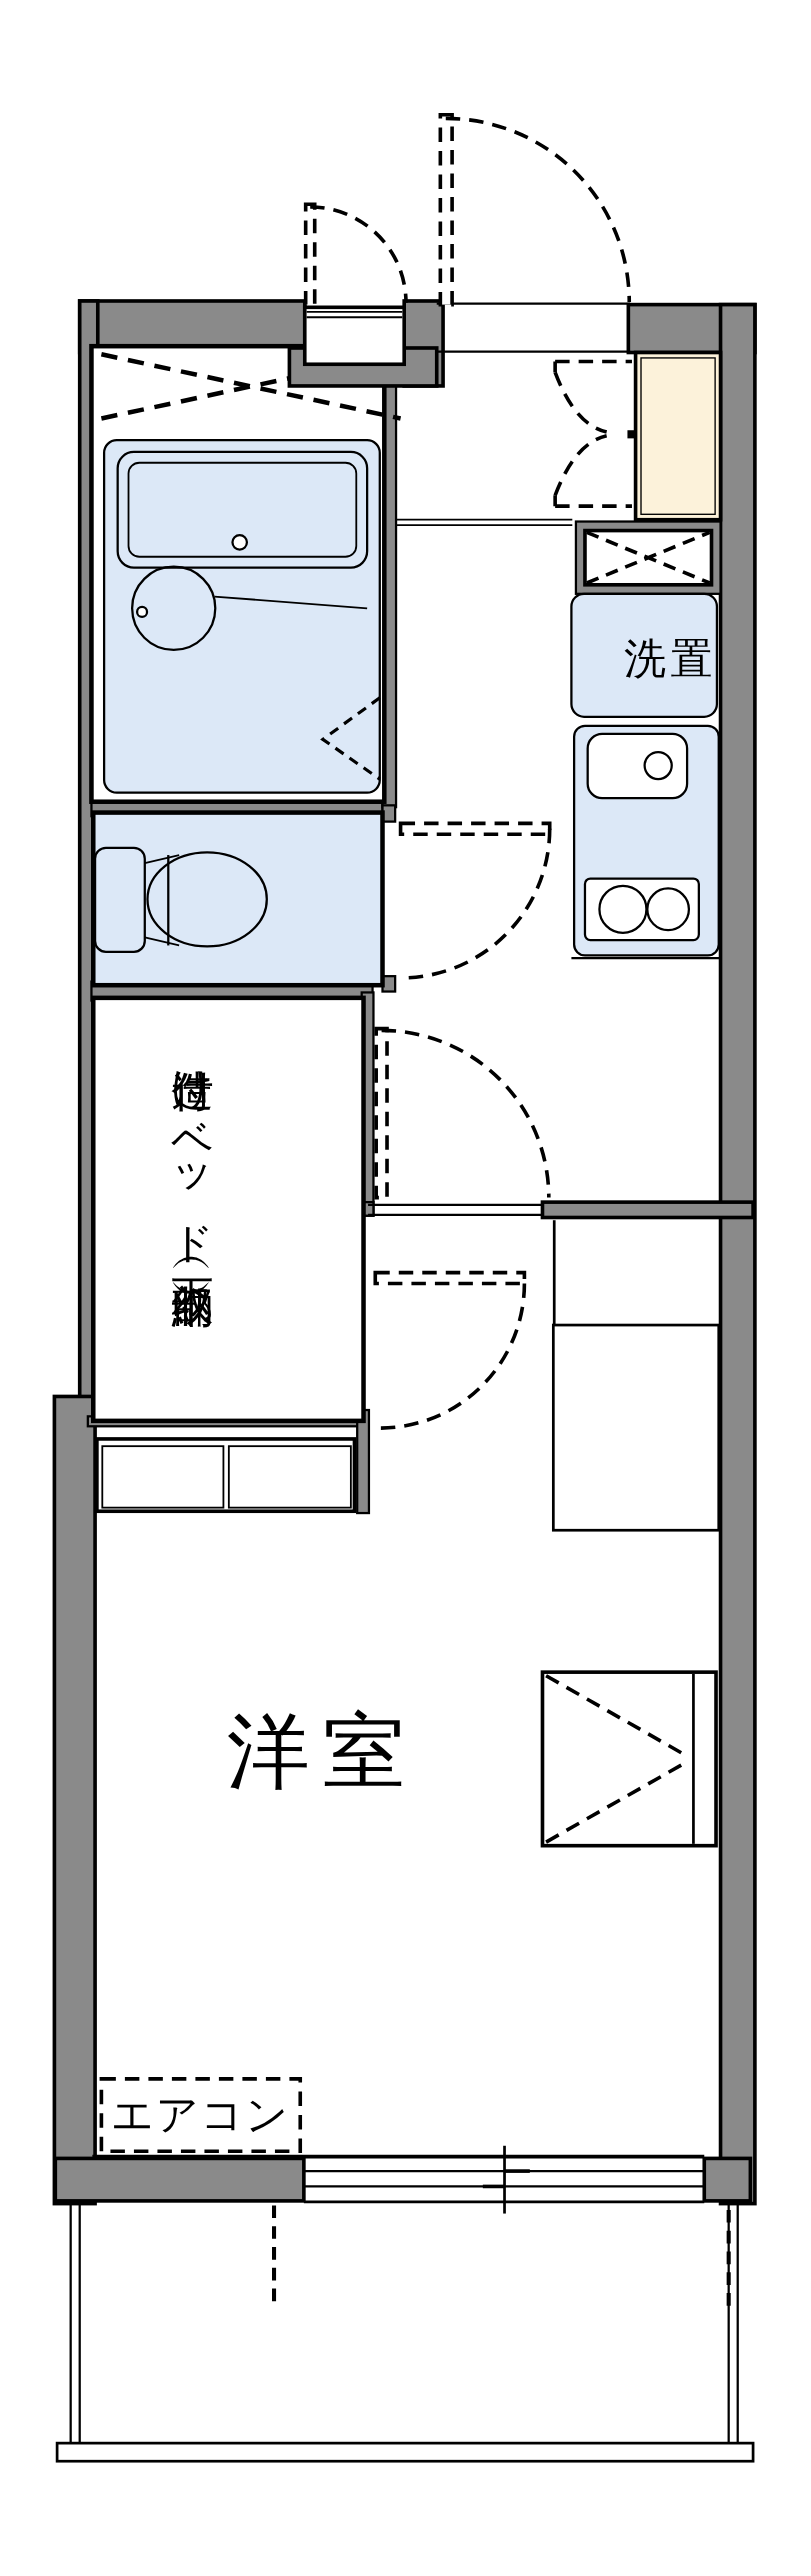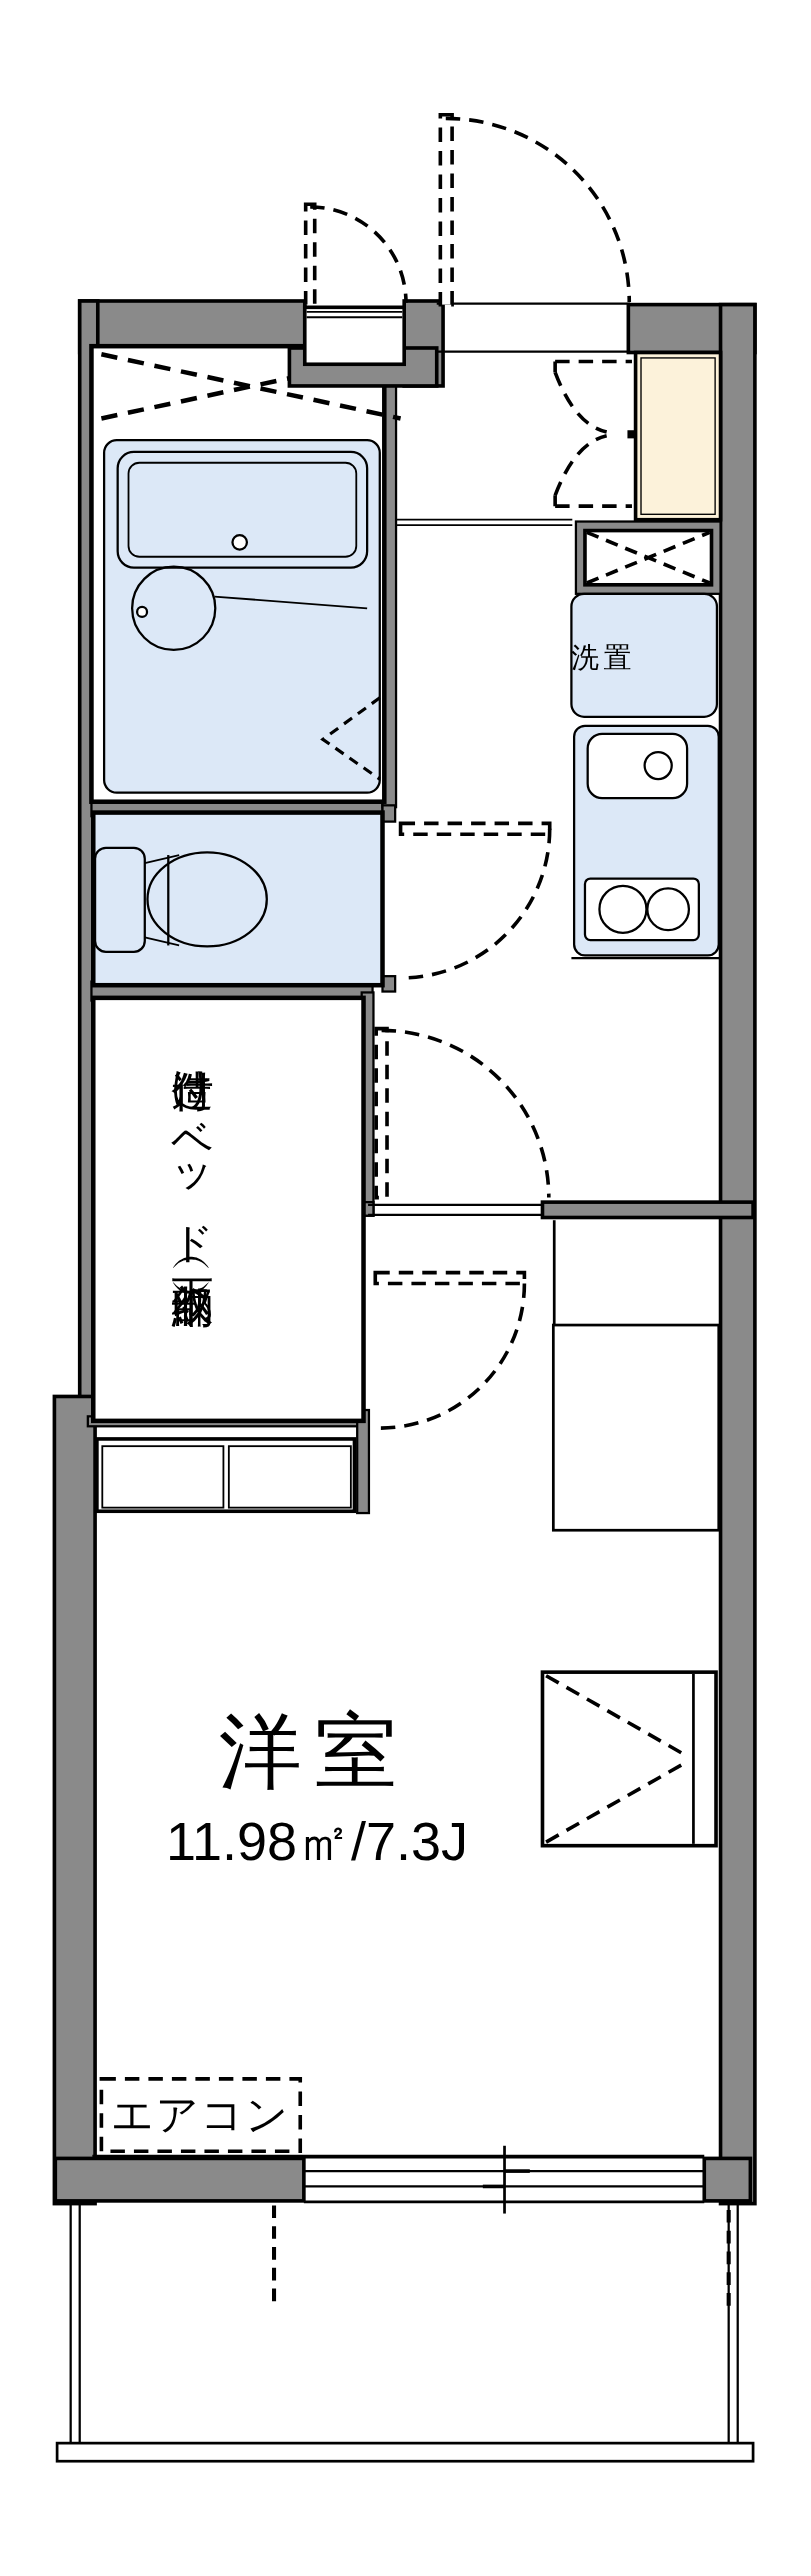--- a/index.html
+++ b/index.html
@@ -26,24 +26,24 @@
   .ln2        {stroke:#000;stroke-width:2;}
   .ln25       {stroke:#000;stroke-width:2.5;}
   .ln3        {stroke:#000;stroke-width:3;}
   .ln4        {stroke:#000;stroke-width:4;}
   .dash       {fill:none;stroke:#000;stroke-width:4;stroke-dasharray:16 10;}
   .dash-fill  {fill:#ffffff;stroke:#000;stroke-width:4;stroke-dasharray:16 10;}
   .dashx      {fill:none;stroke:#000;stroke-width:5;stroke-dasharray:18 12;}
   .dashs      {fill:none;stroke:#000;stroke-width:3.5;stroke-dasharray:11 8;}
   
   .lbl{position:absolute;color:#000;white-space:nowrap;}
-  .lbl-laundry{left:571px;top:631px;width:146px;text-align:left;font-size:28px;letter-spacing:4.5px;margin-top:8px;}
+  .lbl-laundry{left:571px;top:631px;width:146px;text-align:right;font-size:42px;letter-spacing:4.5px;}
   .lbl-bed{left:165px;top:1036px;height:325px;writing-mode:vertical-rl;text-orientation:upright;
            font-size:42px;line-height:1.32;letter-spacing:2.7px;}
-  .lbl-room{left:152px;top:1697px;width:325px;text-align:center;font-size:83px;letter-spacing:12.7px;}
+  .lbl-room{left:160px;top:1697px;width:325px;text-align:center;font-size:83px;letter-spacing:12.7px;}
   .lbl-area{left:118px;top:1806px;width:398px;text-align:center;font-size:54px;}
   .lbl-aircon{left:101px;top:2079px;width:199px;height:72px;display:flex;align-items:center;
               justify-content:center;font-size:42px;letter-spacing:1.8px;}
 </style>
 </head>
 <body>
 
 <div class="plan">
 
 <svg width="812" height="2576" viewBox="0 0 898 2850" xmlns="http://www.w3.org/2000/svg">
@@ -174,16 +174,15 @@
     <path class="dashx" style="stroke-width:4.5;stroke-dasharray:14 9" d="M806,2445 L806,2553"></path>
     <rect class="box3" x="63" y="2703" width="770" height="20"></rect>
   </g>
 </svg>
 
   <div class="lbl lbl-laundry">洗置</div>
 
   <div class="lbl lbl-bed"><span>造付けベッド</span><span>（下部収納）</span></div>
 
   <div class="lbl lbl-room">洋室</div>
-  <div class="lbl lbl-area">11.98㎡/7.3J</div>
   <div class="lbl lbl-aircon">エアコン</div>
 </div>
 
 
 </body></html>

